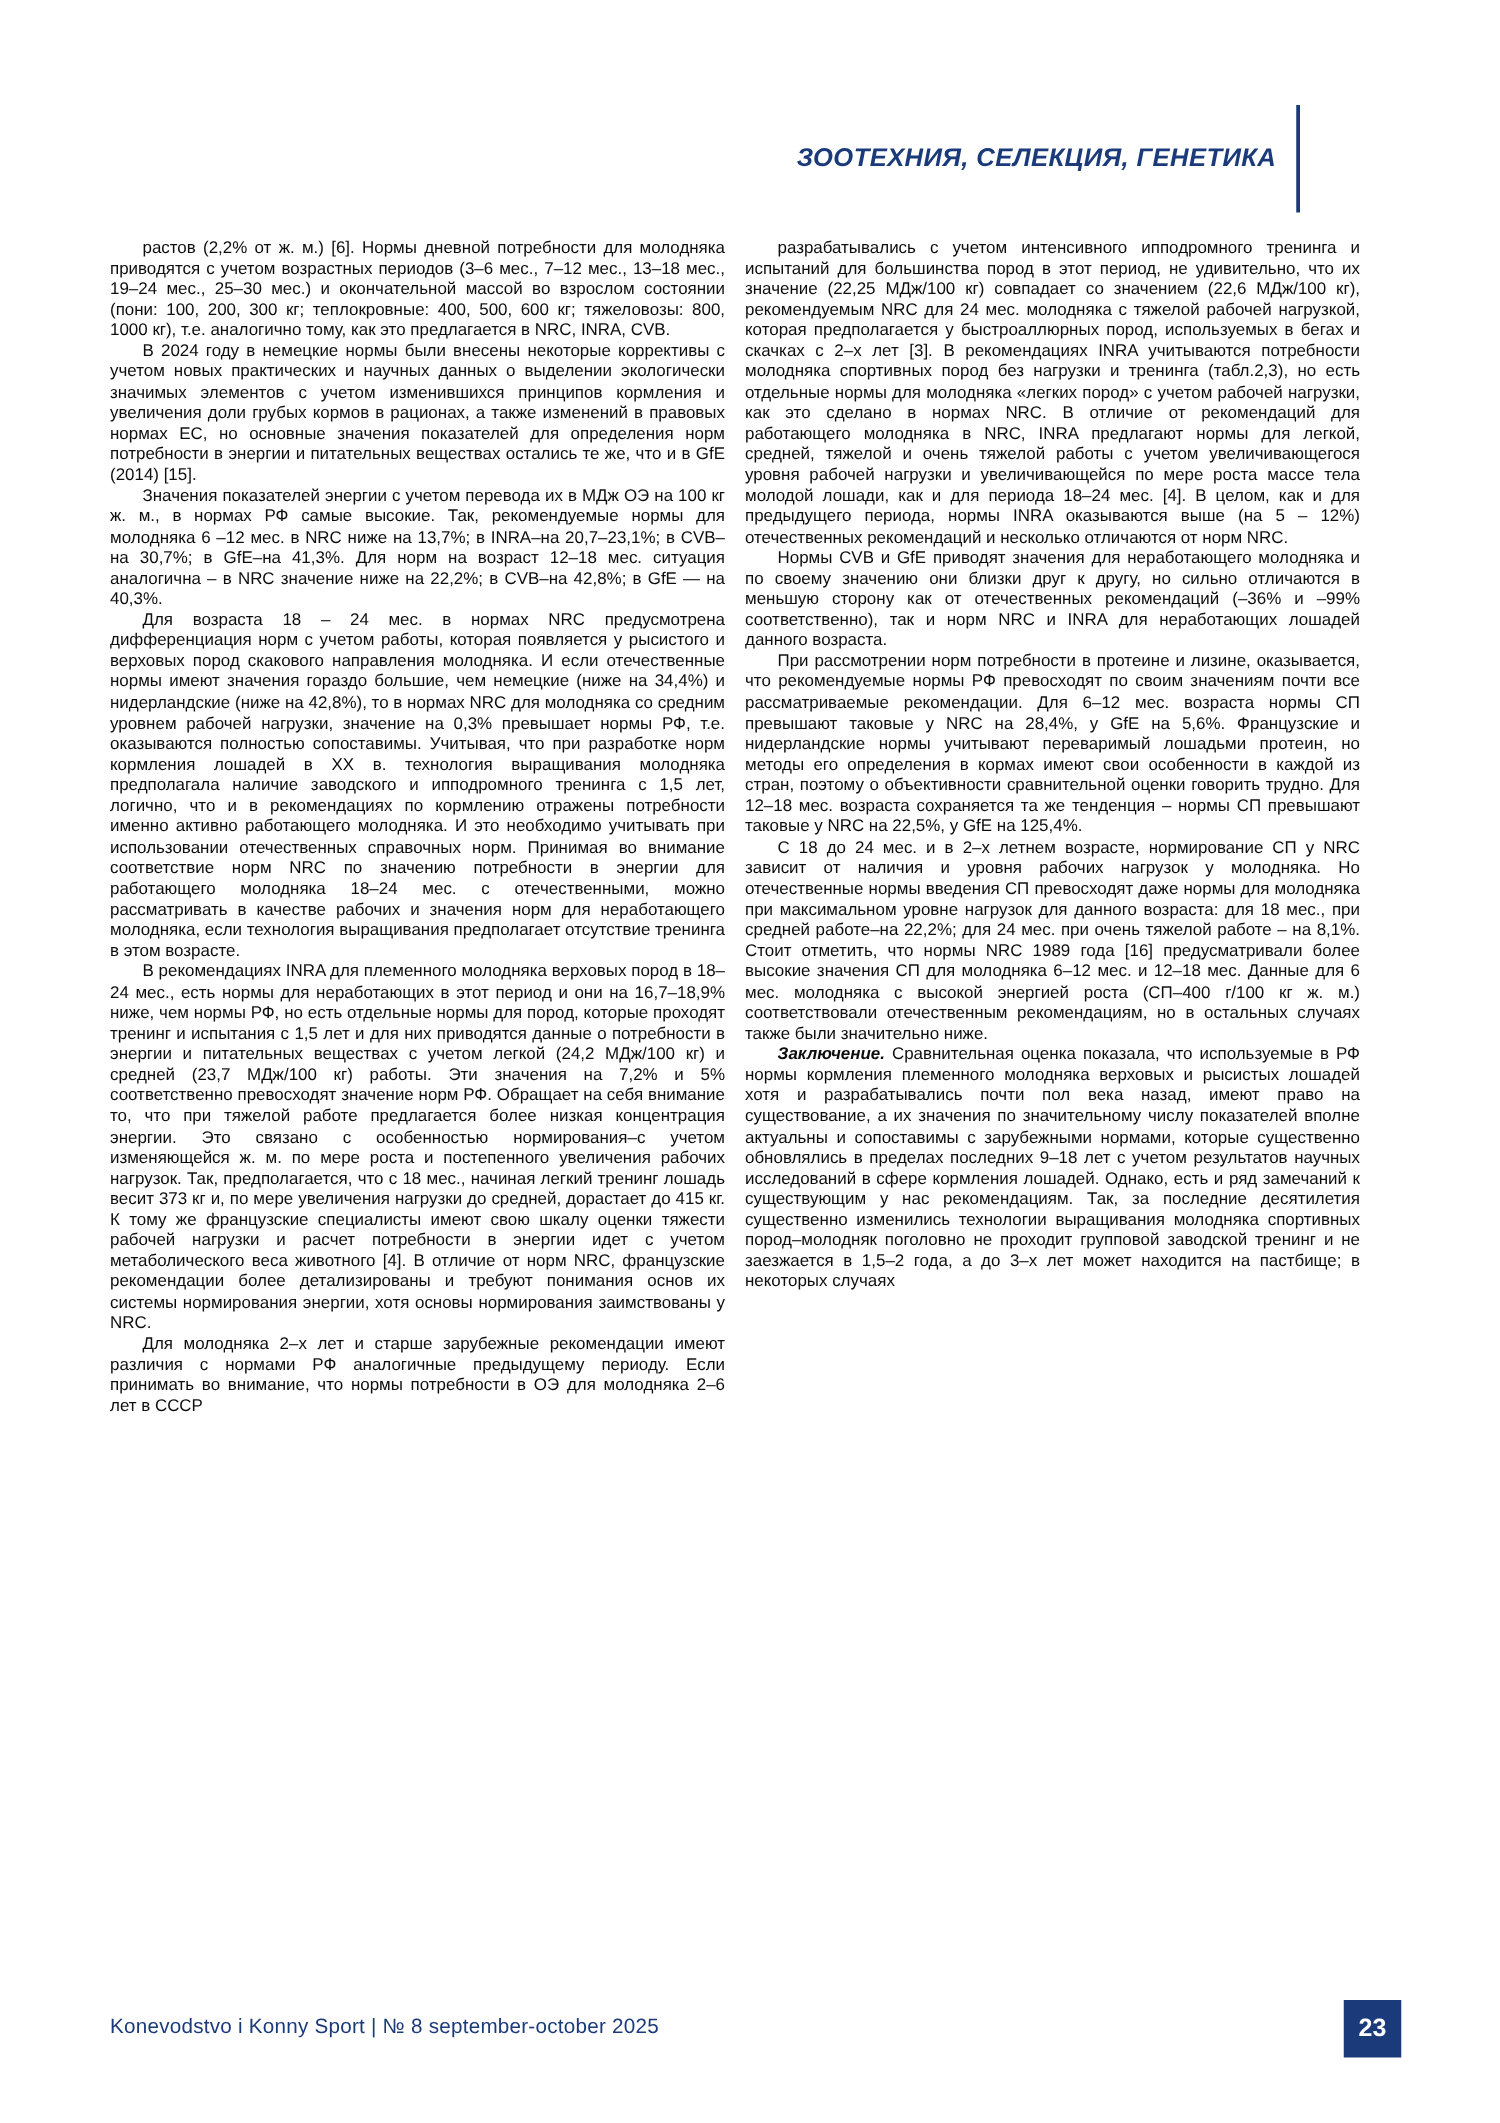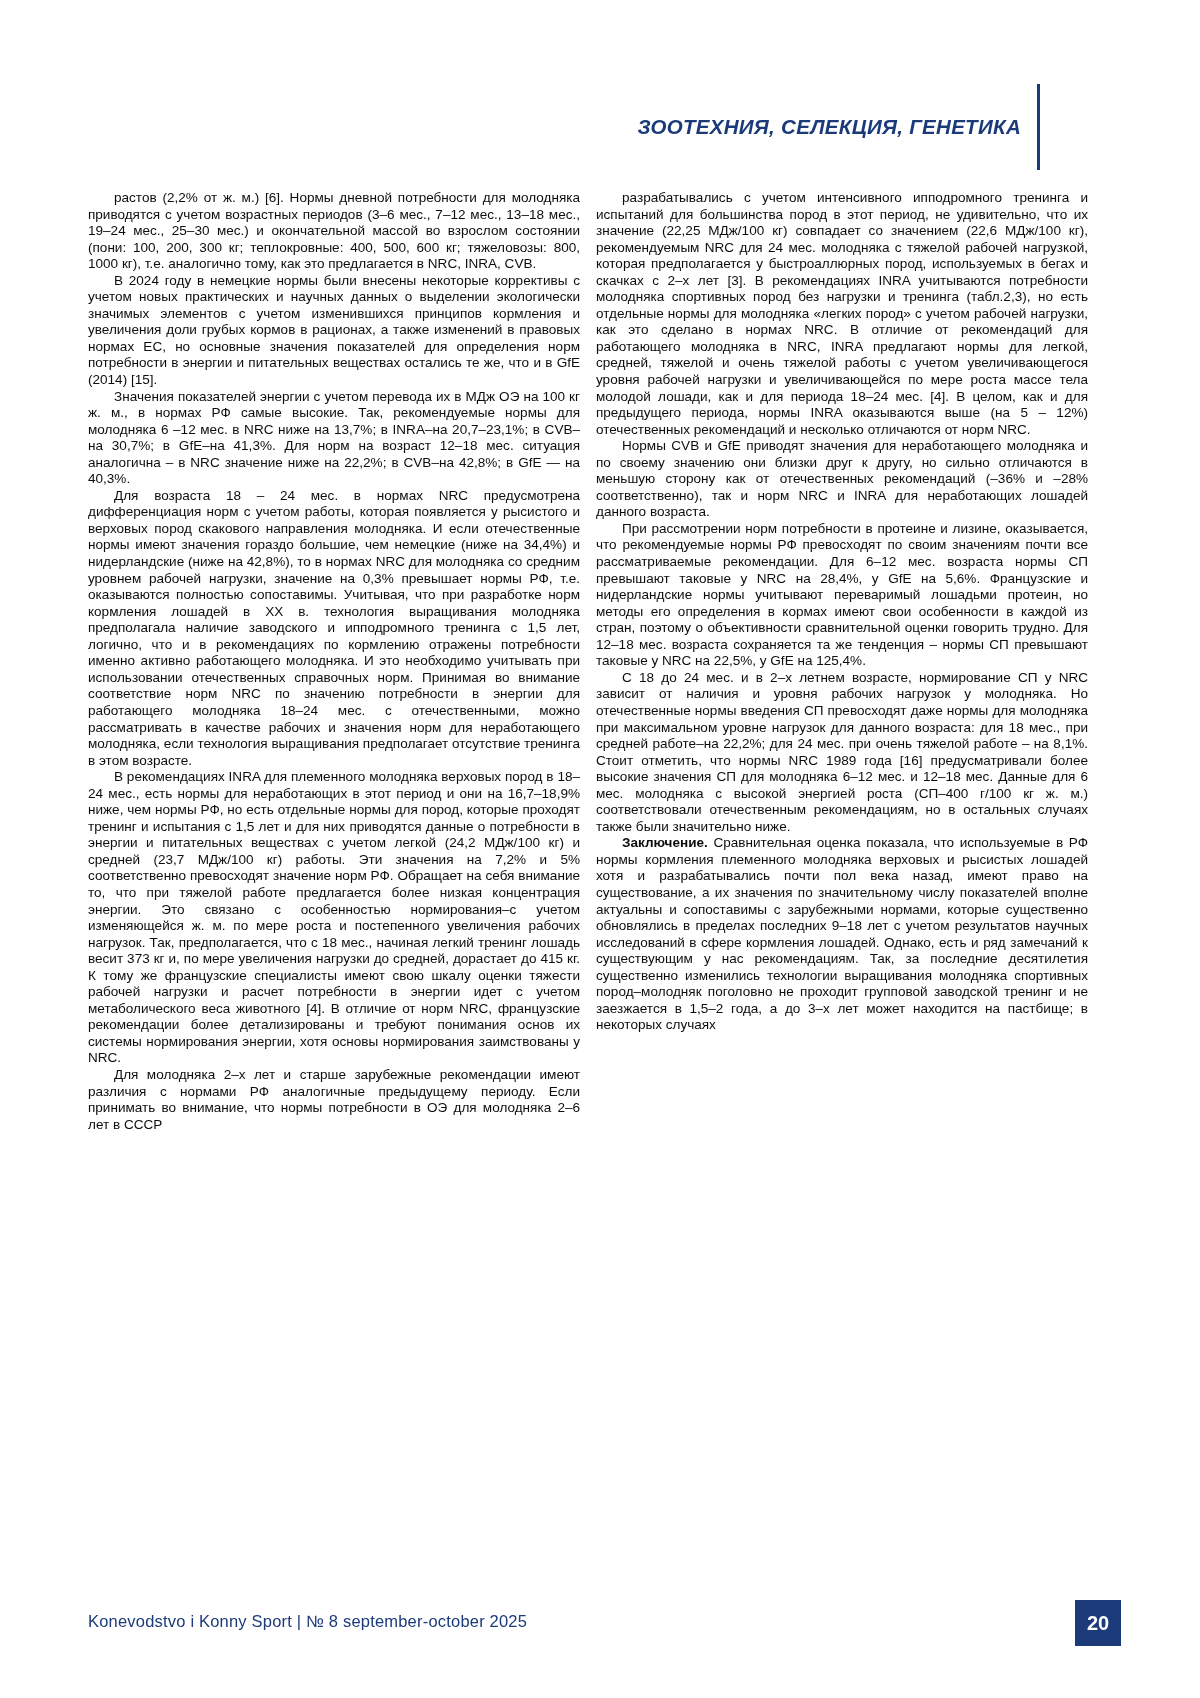--- a/index.html
+++ b/index.html
@@ -66,20 +66,21 @@
     font-size: 13.55px;
     line-height: 16.55px;
     text-align: justify;
     text-justify: inter-word;
     text-indent: 26px;
     color: #0d0d0d;
     hyphens: manual;
   }
   .col p b {
     font-weight: bold;
+    font-style: italic;
   }
   
   .footer {
     position: absolute;
     left: 88px;
     bottom: 66px;
     width: 1025px;
     display: flex;
     align-items: center;
     justify-content: space-between;
@@ -121,26 +122,26 @@
       <p>растов (2,2% от ж. м.) [6]. Нормы дневной потребности для молодняка приводятся с учетом возрастных периодов (3–6 мес., 7–12 мес., 13–18 мес., 19–24 мес., 25–30 мес.) и окончательной массой во взрослом состоянии (пони: 100, 200, 300 кг; теплокровные: 400, 500, 600 кг; тяжеловозы: 800, 1000 кг), т.е. аналогично тому, как это предлагается в NRC, INRA, CVB.</p>
       <p>В 2024 году в немецкие нормы были внесены некоторые коррективы с учетом новых практических и научных данных о выделении экологически значимых элементов с учетом изменившихся принципов кормления и увеличения доли грубых кормов в рационах, а также изменений в правовых нормах ЕС, но основные значения показателей для определения норм потребности в энергии и питательных веществах остались те же, что и в GfE (2014) [15].</p>
       <p>Значения показателей энергии с учетом перевода их в МДж ОЭ на 100 кг ж. м., в нормах РФ самые высокие. Так, рекомендуемые нормы для молодняка 6 –12 мес. в NRC ниже на 13,7%; в INRA–на 20,7–23,1%; в CVB–на 30,7%; в GfE–на 41,3%. Для норм на возраст 12–18 мес. ситуация аналогична – в NRC значение ниже на 22,2%; в CVB–на 42,8%; в GfE — на 40,3%.</p>
       <p>Для возраста 18 – 24 мес. в нормах NRC предусмотрена дифференциация норм с учетом работы, которая появляется у рысистого и верховых пород скакового направления молодняка. И если отечественные нормы имеют значения гораздо большие, чем немецкие (ниже на 34,4%) и нидерландские (ниже на 42,8%), то в нормах NRC для молодняка со средним уровнем рабочей нагрузки, значение на 0,3% превышает нормы РФ, т.е. оказываются полностью сопоставимы. Учитывая, что при разработке норм кормления лошадей в ХХ в. технология выращивания молодняка предполагала наличие заводского и ипподромного тренинга с 1,5 лет, логично, что и в рекомендациях по кормлению отражены потребности именно активно работающего молодняка. И это необходимо учитывать при использовании отечественных справочных норм. Принимая во внимание соответствие норм NRC по значению потребности в энергии для работающего молодняка 18–24 мес. с отечественными, можно рассматривать в качестве рабочих и значения норм для неработающего молодняка, если технология выращивания предполагает отсутствие тренинга в этом возрасте.</p>
       <p>В рекомендациях INRA для племенного молодняка верховых пород в 18– 24 мес., есть нормы для неработающих в этот период и они на 16,7–18,9% ниже, чем нормы РФ, но есть отдельные нормы для пород, которые проходят тренинг и испытания с 1,5 лет и для них приводятся данные о потребности в энергии и питательных веществах с учетом легкой (24,2 МДж/100 кг) и средней (23,7 МДж/100 кг) работы. Эти значения на 7,2% и 5% соответственно превосходят значение норм РФ. Обращает на себя внимание то, что при тяжелой работе предлагается более низкая концентрация энергии. Это связано с особенностью нормирования–с учетом изменяющейся ж. м. по мере роста и постепенного увеличения рабочих нагрузок. Так, предполагается, что с 18 мес., начиная легкий тренинг лошадь весит 373 кг и, по мере увеличения нагрузки до средней, дорастает до 415 кг. К тому же французские специалисты имеют свою шкалу оценки тяжести рабочей нагрузки и расчет потребности в энергии идет с учетом метаболического веса животного [4]. В отличие от норм NRC, французские рекомендации более детализированы и требуют понимания основ их системы нормирования энергии, хотя основы нормирования заимствованы у NRC.</p>
       <p>Для молодняка 2–х лет и старше зарубежные рекомендации имеют различия с нормами РФ аналогичные предыдущему периоду. Если принимать во внимание, что нормы потребности в ОЭ для молодняка 2–6 лет в СССР</p>
     </div>
 
     <div class="col">
       <p>разрабатывались с учетом интенсивного ипподромного тренинга и испытаний для большинства пород в этот период, не удивительно, что их значение (22,25 МДж/100 кг) совпадает со значением (22,6 МДж/100 кг), рекомендуемым NRC для 24 мес. молодняка с тяжелой рабочей нагрузкой, которая предполагается у быстроаллюрных пород, используемых в бегах и скачках с 2–х лет [3]. В рекомендациях INRA учитываются потребности молодняка спортивных пород без нагрузки и тренинга (табл.2,3), но есть отдельные нормы для молодняка «легких пород» с учетом рабочей нагрузки, как это сделано в нормах NRC. В отличие от рекомендаций для работающего молодняка в NRC, INRA предлагают нормы для легкой, средней, тяжелой и очень тяжелой работы с учетом увеличивающегося уровня рабочей нагрузки и увеличивающейся по мере роста массе тела молодой лошади, как и для периода 18–24 мес. [4]. В целом, как и для предыдущего периода, нормы INRA оказываются выше (на 5 – 12%) отечественных рекомендаций и несколько отличаются от норм NRC.</p>
-      <p>Нормы CVB и GfE приводят значения для неработающего молодняка и по своему значению они близки друг к другу, но сильно отличаются в меньшую сторону как от отечественных рекомендаций (–36% и –28% соответственно), так и норм NRC и INRA для неработающих лошадей данного возраста.</p>
+      <p>Нормы CVB и GfE приводят значения для неработающего молодняка и по своему значению они близки друг к другу, но сильно отличаются в меньшую сторону как от отечественных рекомендаций (–36% и –99% соответственно), так и норм NRC и INRA для неработающих лошадей данного возраста.</p>
       <p>При рассмотрении норм потребности в протеине и лизине, оказывается, что рекомендуемые нормы РФ превосходят по своим значениям почти все рассматриваемые рекомендации. Для 6–12 мес. возраста нормы СП превышают таковые у NRC на 28,4%, у GfE на 5,6%. Французские и нидерландские нормы учитывают переваримый лошадьми протеин, но методы его определения в кормах имеют свои особенности в каждой из стран, поэтому о объективности сравнительной оценки говорить трудно. Для 12–18 мес. возраста сохраняется та же тенденция – нормы СП превышают таковые у NRC на 22,5%, у GfE на 125,4%.</p>
       <p>С 18 до 24 мес. и в 2–х летнем возрасте, нормирование СП у NRC зависит от наличия и уровня рабочих нагрузок у молодняка. Но отечественные нормы введения СП превосходят даже нормы для молодняка при максимальном уровне нагрузок для данного возраста: для 18 мес., при средней работе–на 22,2%; для 24 мес. при очень тяжелой работе – на 8,1%. Стоит отметить, что нормы NRC 1989 года [16] предусматривали более высокие значения СП для молодняка 6–12 мес. и 12–18 мес. Данные для 6 мес. молодняка с высокой энергией роста (СП–400 г/100 кг ж. м.) соответствовали отечественным рекомендациям, но в остальных случаях также были значительно ниже.</p>
       <p><b>Заключение.</b><span> Сравнительная оценка показала, что используемые в РФ нормы кормления племенного молодняка верховых и рысистых лошадей хотя и разрабатывались почти пол века назад, имеют право на существование, а их значения по значительному числу показателей вполне актуальны и сопоставимы с зарубежными нормами, которые существенно обновлялись в пределах последних 9–18 лет с учетом результатов научных исследований в сфере кормления лошадей. Однако, есть и ряд замечаний к существующим у нас рекомендациям. Так, за последние десятилетия существенно изменились технологии выращивания молодняка спортивных пород–молодняк поголовно не проходит групповой заводской тренинг и не заезжается в 1,5–2 года, а до 3–х лет может находится на пастбище; в некоторых случаях</span></p>
     </div>
 
   </div>
 
   <div class="footer">
     <div class="footer-text">Konevodstvo i Konny Sport  |  № 8 september-october 2025</div>
-    <div class="page-number-box">20</div>
+    <div class="page-number-box">23</div>
   </div>
 
 </div>
 
 </body></html>

